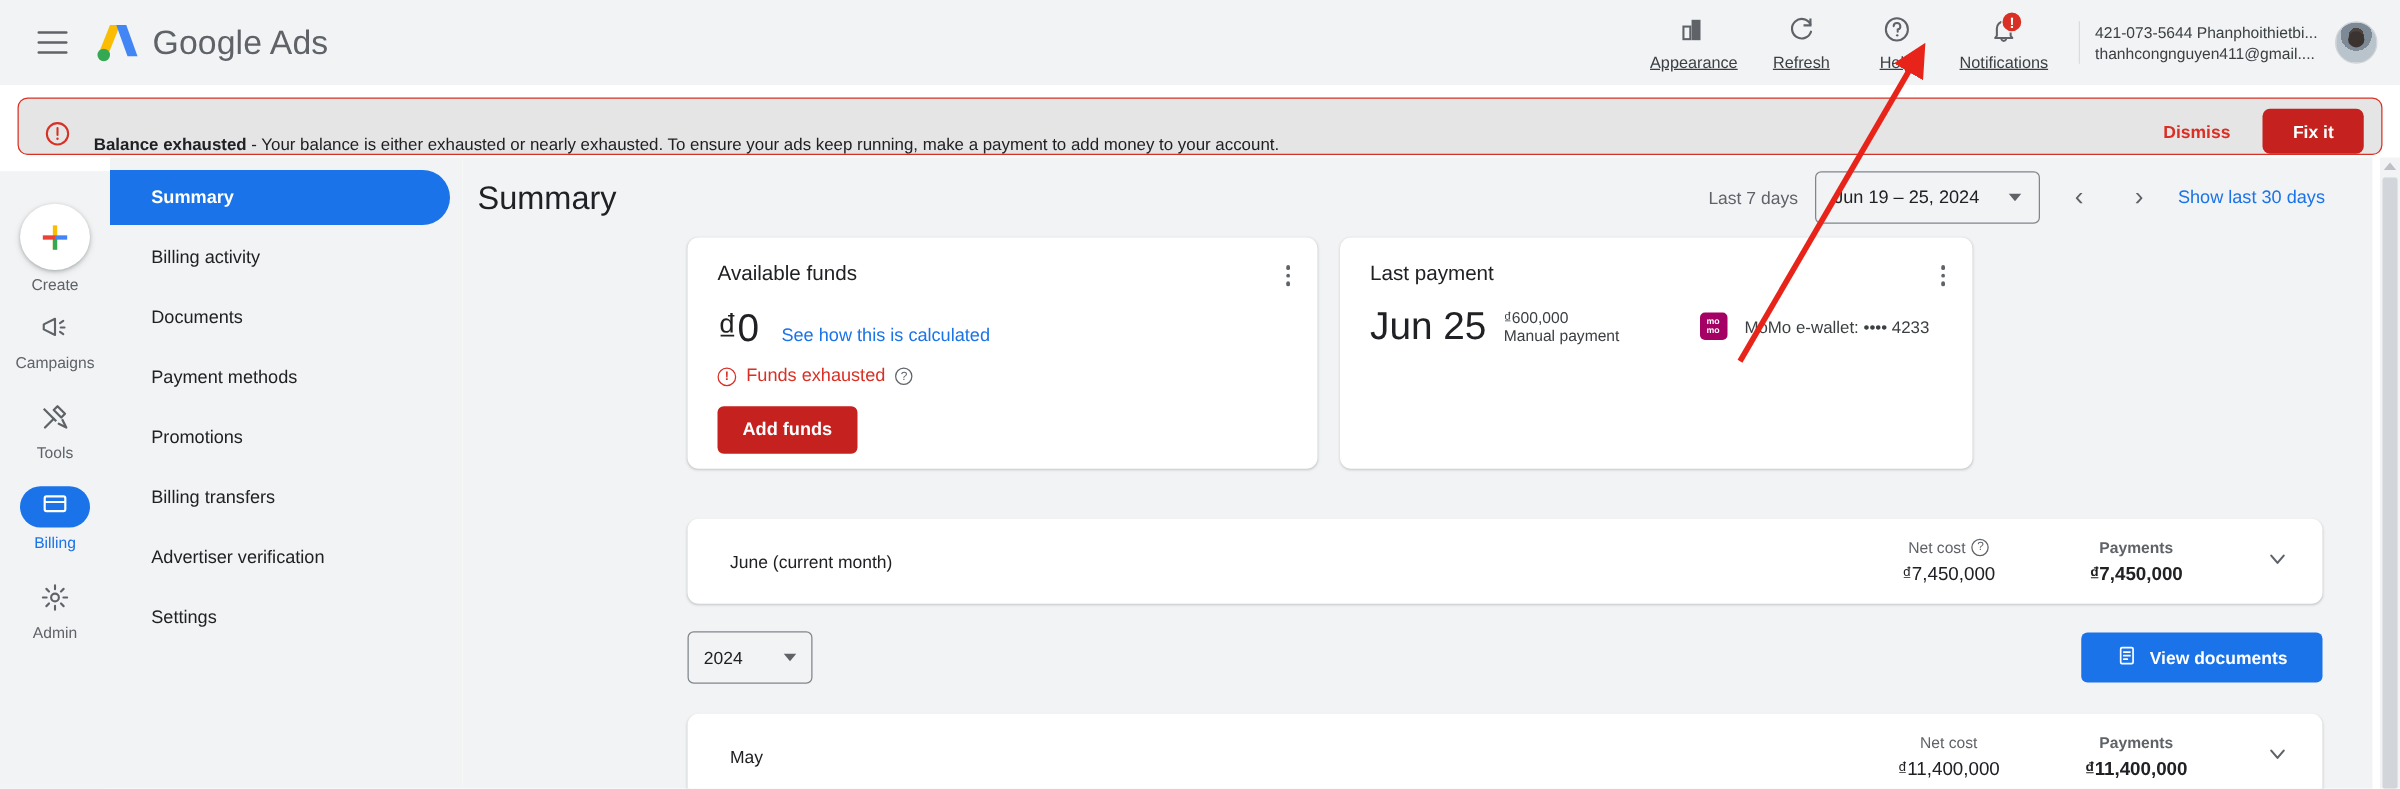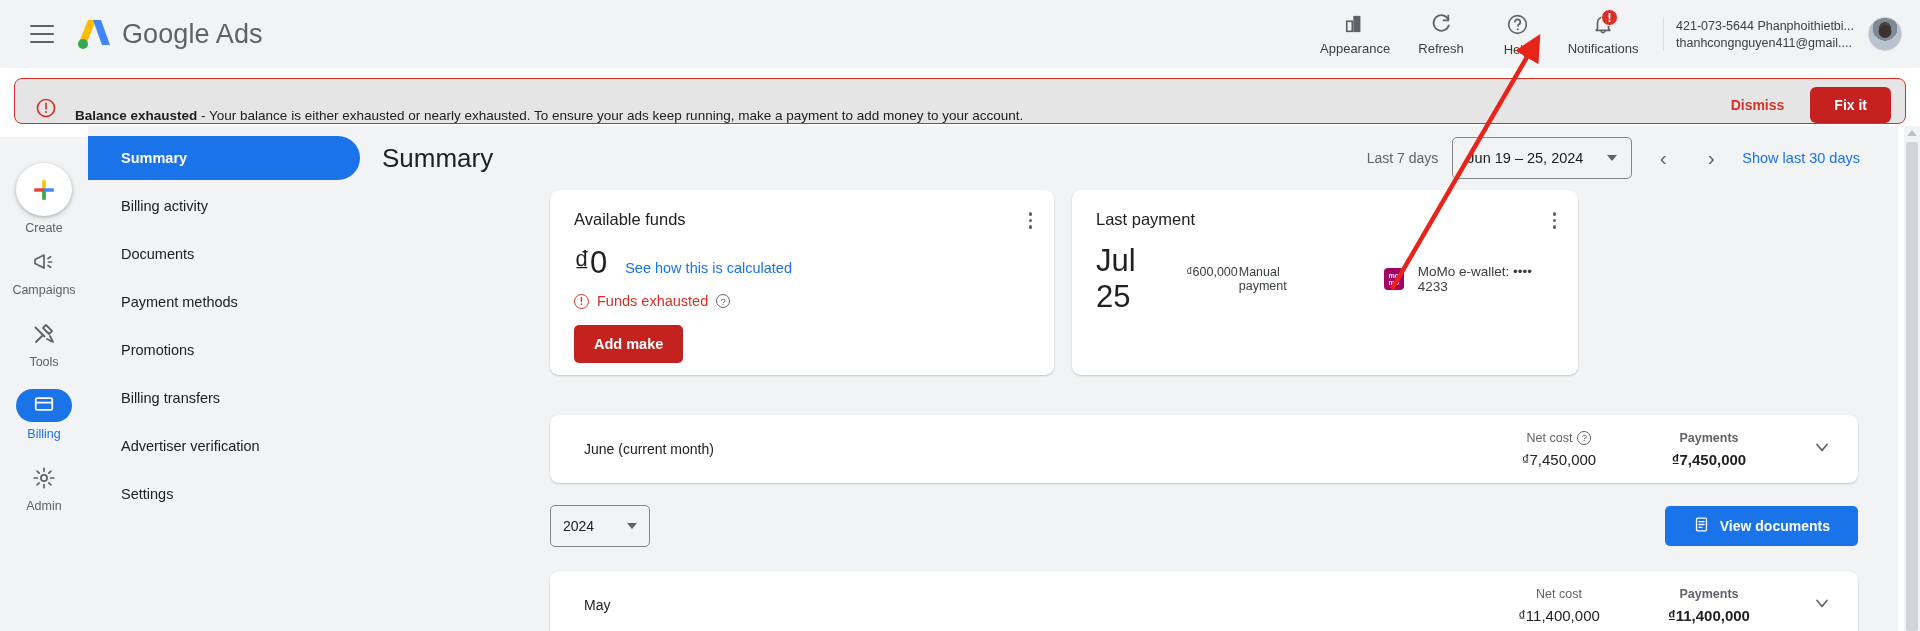--- a/index.html
+++ b/index.html
@@ -38,21 +38,21 @@
     cursor:text;
   }
   .searchbox .ph { color:#5f6368; font-size:15.5px; }
 
   .topright { margin-left:auto; display:flex; align-items:center; height:68px; padding-right:18px; }
   .tool {
     width:76px; height:58px; display:flex; flex-direction:column;
     align-items:center; justify-content:center; gap:3px; cursor:pointer;
     position:relative;
   }
-  .tool .lbl { font-size:13px; color:#3c4043; line-height:1; }
+  .tool .lbl { font-size:13px; color:#3c4043; line-height:1;text-decoration:underline; }
   .tool.wide { width:96px; }
 
   .badge {
     position:absolute; top:4px; left:46px;
     width:17px; height:17px; border-radius:50%;
     background:#d93025; color:#fff; font-size:12px; font-weight:bold;
     display:flex; align-items:center; justify-content:center;
     border:1.5px solid #f1f3f4;
   }
   .acct-sep { width:1px; height:34px; background:#dadce0; margin:0 12px; }
@@ -145,21 +145,21 @@
   .funds-amt { font-size:31px; color:#202124; }
   .exh { display:flex; align-items:center; gap:8px; margin-top:12px; color:#d93025; font-size:14.5px; }
   .addfunds {
     margin-top:16px; background:#c5221f; color:#fff; border:none; border-radius:5px;
     padding:11px 20px; font-size:14.5px; font-weight:bold; cursor:pointer;
     font-family:"Liberation Sans", sans-serif;
   }
 
   .pay-row { display:flex; align-items:center; gap:14px; margin-top:14px; }
   .pay-date { font-size:31px; color:#202124; }
-  .pay-meta { display:flex; flex-direction:row; gap:1px; }
+  .pay-meta { display:flex; flex-direction:column; gap:1px; }
   .pay-meta div { font-size:12.5px; color:#3c4043; }
   .momo {
     width:22px; height:22px; border-radius:4px; background:#a50064;
     display:flex;flex-direction:column;align-items:center;justify-content:center;
     color:#fff; font-size:7px; font-weight:bold; line-height:7px; margin-left:50px;
   }
   .pay-method { font-size:13.5px; color:#3c4043; }
 
   .monthrow {
     margin:24px 40px 0 180px; background:#fff; border-radius:9px;
@@ -398,32 +398,32 @@
           </div>
         <div class="funds-row">
           <span class="funds-amt">₫0</span>
           <span class="link-blue">See how this is calculated</span>
         </div>
         <div class="exh">
           <span class="exclaim">!</span>
           <span>Funds exhausted</span>
           <span class="qmark">?</span>
         </div>
-        <button class="addfunds">Add make</button>
+        <button class="addfunds">Add funds</button>
       </div>
 
       <div class="card" style="width:506px;height:185px;">
         <div class="card-title">Last payment</div>
         <div class="kebab">
             <i></i>
             <i></i>
             <i></i>
           </div>
         <div class="pay-row">
-          <span class="pay-date">Jul 25</span>
+          <span class="pay-date">Jun 25</span>
           <span class="pay-meta">
             <div>₫600,000</div>
             <div>Manual payment</div>
           </span>
           <span class="momo">
               <span>mo</span>
               <span>mo</span>
             </span>
           <span class="pay-method">MoMo e-wallet: •••• 4233</span>
         </div>

